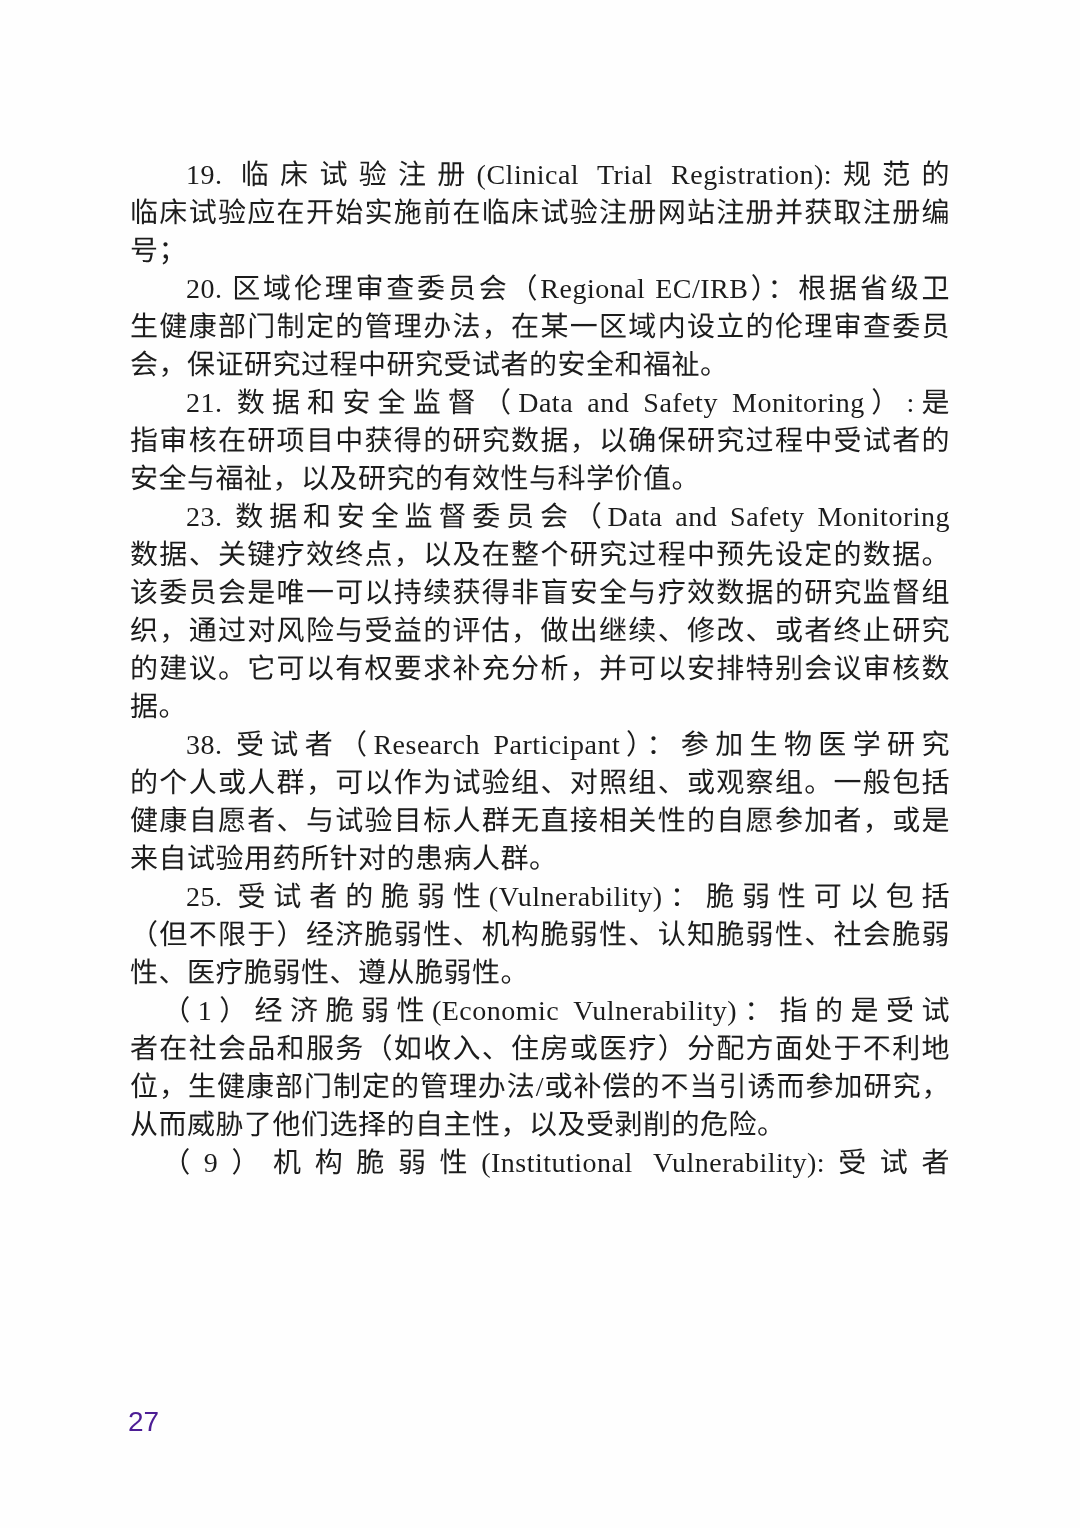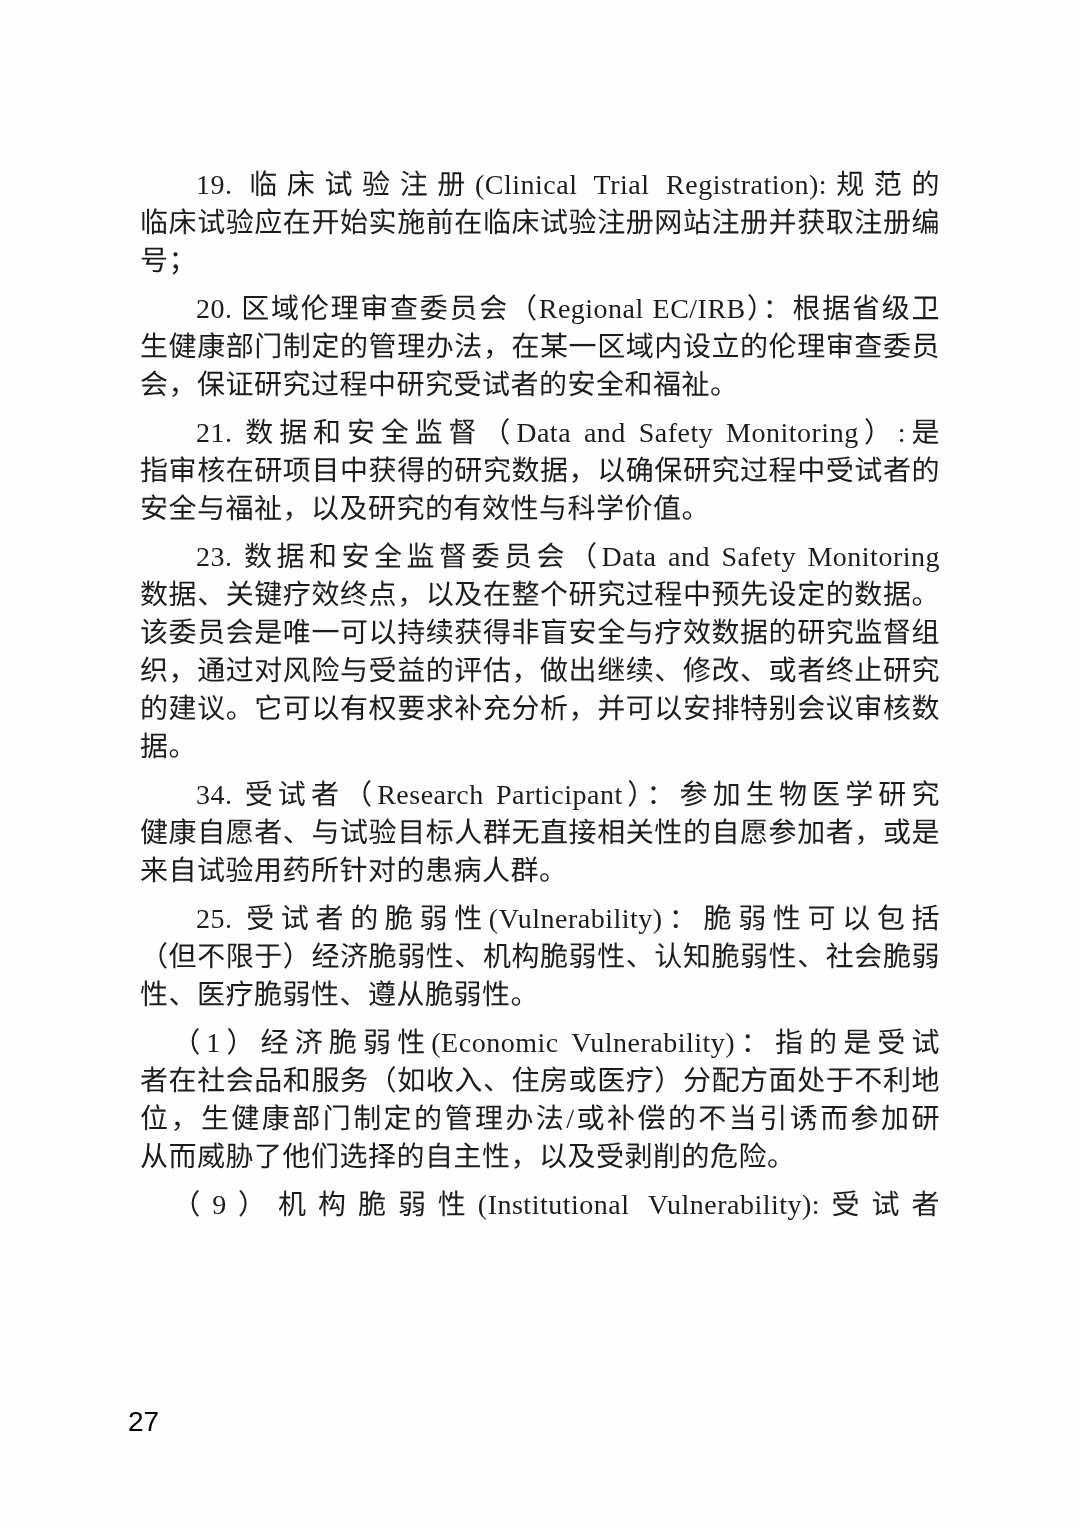--- a/index.html
+++ b/index.html
@@ -16,21 +16,21 @@
     font-family: "Liberation Serif", "DejaVu Serif", serif;
     color: #1c1c1c;
   }
   .text-block {
     position: absolute;
     left: 130px;
     top: 156px;
     width: 820px;
   }
   .paragraph {
-    margin: 10px;
+    margin: 0;
     padding: 0;
   }
   .line {
     font-size: 28px;
     line-height: 38px;
     height: 38px;
     overflow: hidden;
     text-align: justify;
     text-align-last: justify;
     letter-spacing: 0.5px;
@@ -44,21 +44,21 @@
   }
   .line.indent-sub {
     text-indent: 1.15em;
   }
   .page-footer {
     position: absolute;
     left: 128px;
     top: 1406px;
     font-family: "Liberation Sans", "DejaVu Sans", sans-serif;
     font-size: 28px;
-    color: #000000;
+    color: #4c1d95;
   }
 </style>
 </head>
 <body>
 
 <div class="page">
   <main class="text-block">
       <div class="paragraph">
         <div class="line indent">19. 临床试验注册(Clinical Trial Registration):规范的</div>
         <div class="line">临床试验应在开始实施前在临床试验注册网站注册并获取注册编</div>
@@ -76,21 +76,22 @@
       </div>
       <div class="paragraph">
         <div class="line indent">23. 数据和安全监督委员会（Data and Safety Monitoring</div>
         <div class="line">数据、关键疗效终点，以及在整个研究过程中预先设定的数据。</div>
         <div class="line">该委员会是唯一可以持续获得非盲安全与疗效数据的研究监督组</div>
         <div class="line">织，通过对风险与受益的评估，做出继续、修改、或者终止研究</div>
         <div class="line">的建议。它可以有权要求补充分析，并可以安排特别会议审核数</div>
         <div class="line final">据。</div>
       </div>
       <div class="paragraph">
-        <div class="line indent">34. 受试者（Research Participant）：参加生物医学研究</div>
+        <div class="line indent">38. 受试者（Research Participant）：参加生物医学研究</div>
+        <div class="line">的个人或人群，可以作为试验组、对照组、或观察组。一般包括</div>
         <div class="line">健康自愿者、与试验目标人群无直接相关性的自愿参加者，或是</div>
         <div class="line final">来自试验用药所针对的患病人群。</div>
       </div>
       <div class="paragraph">
         <div class="line indent">25. 受试者的脆弱性(Vulnerability)：脆弱性可以包括</div>
         <div class="line">（但不限于）经济脆弱性、机构脆弱性、认知脆弱性、社会脆弱</div>
         <div class="line final">性、医疗脆弱性、遵从脆弱性。</div>
       </div>
       <div class="paragraph">
         <div class="line indent-sub">（1）经济脆弱性(Economic Vulnerability)：指的是受试</div>

